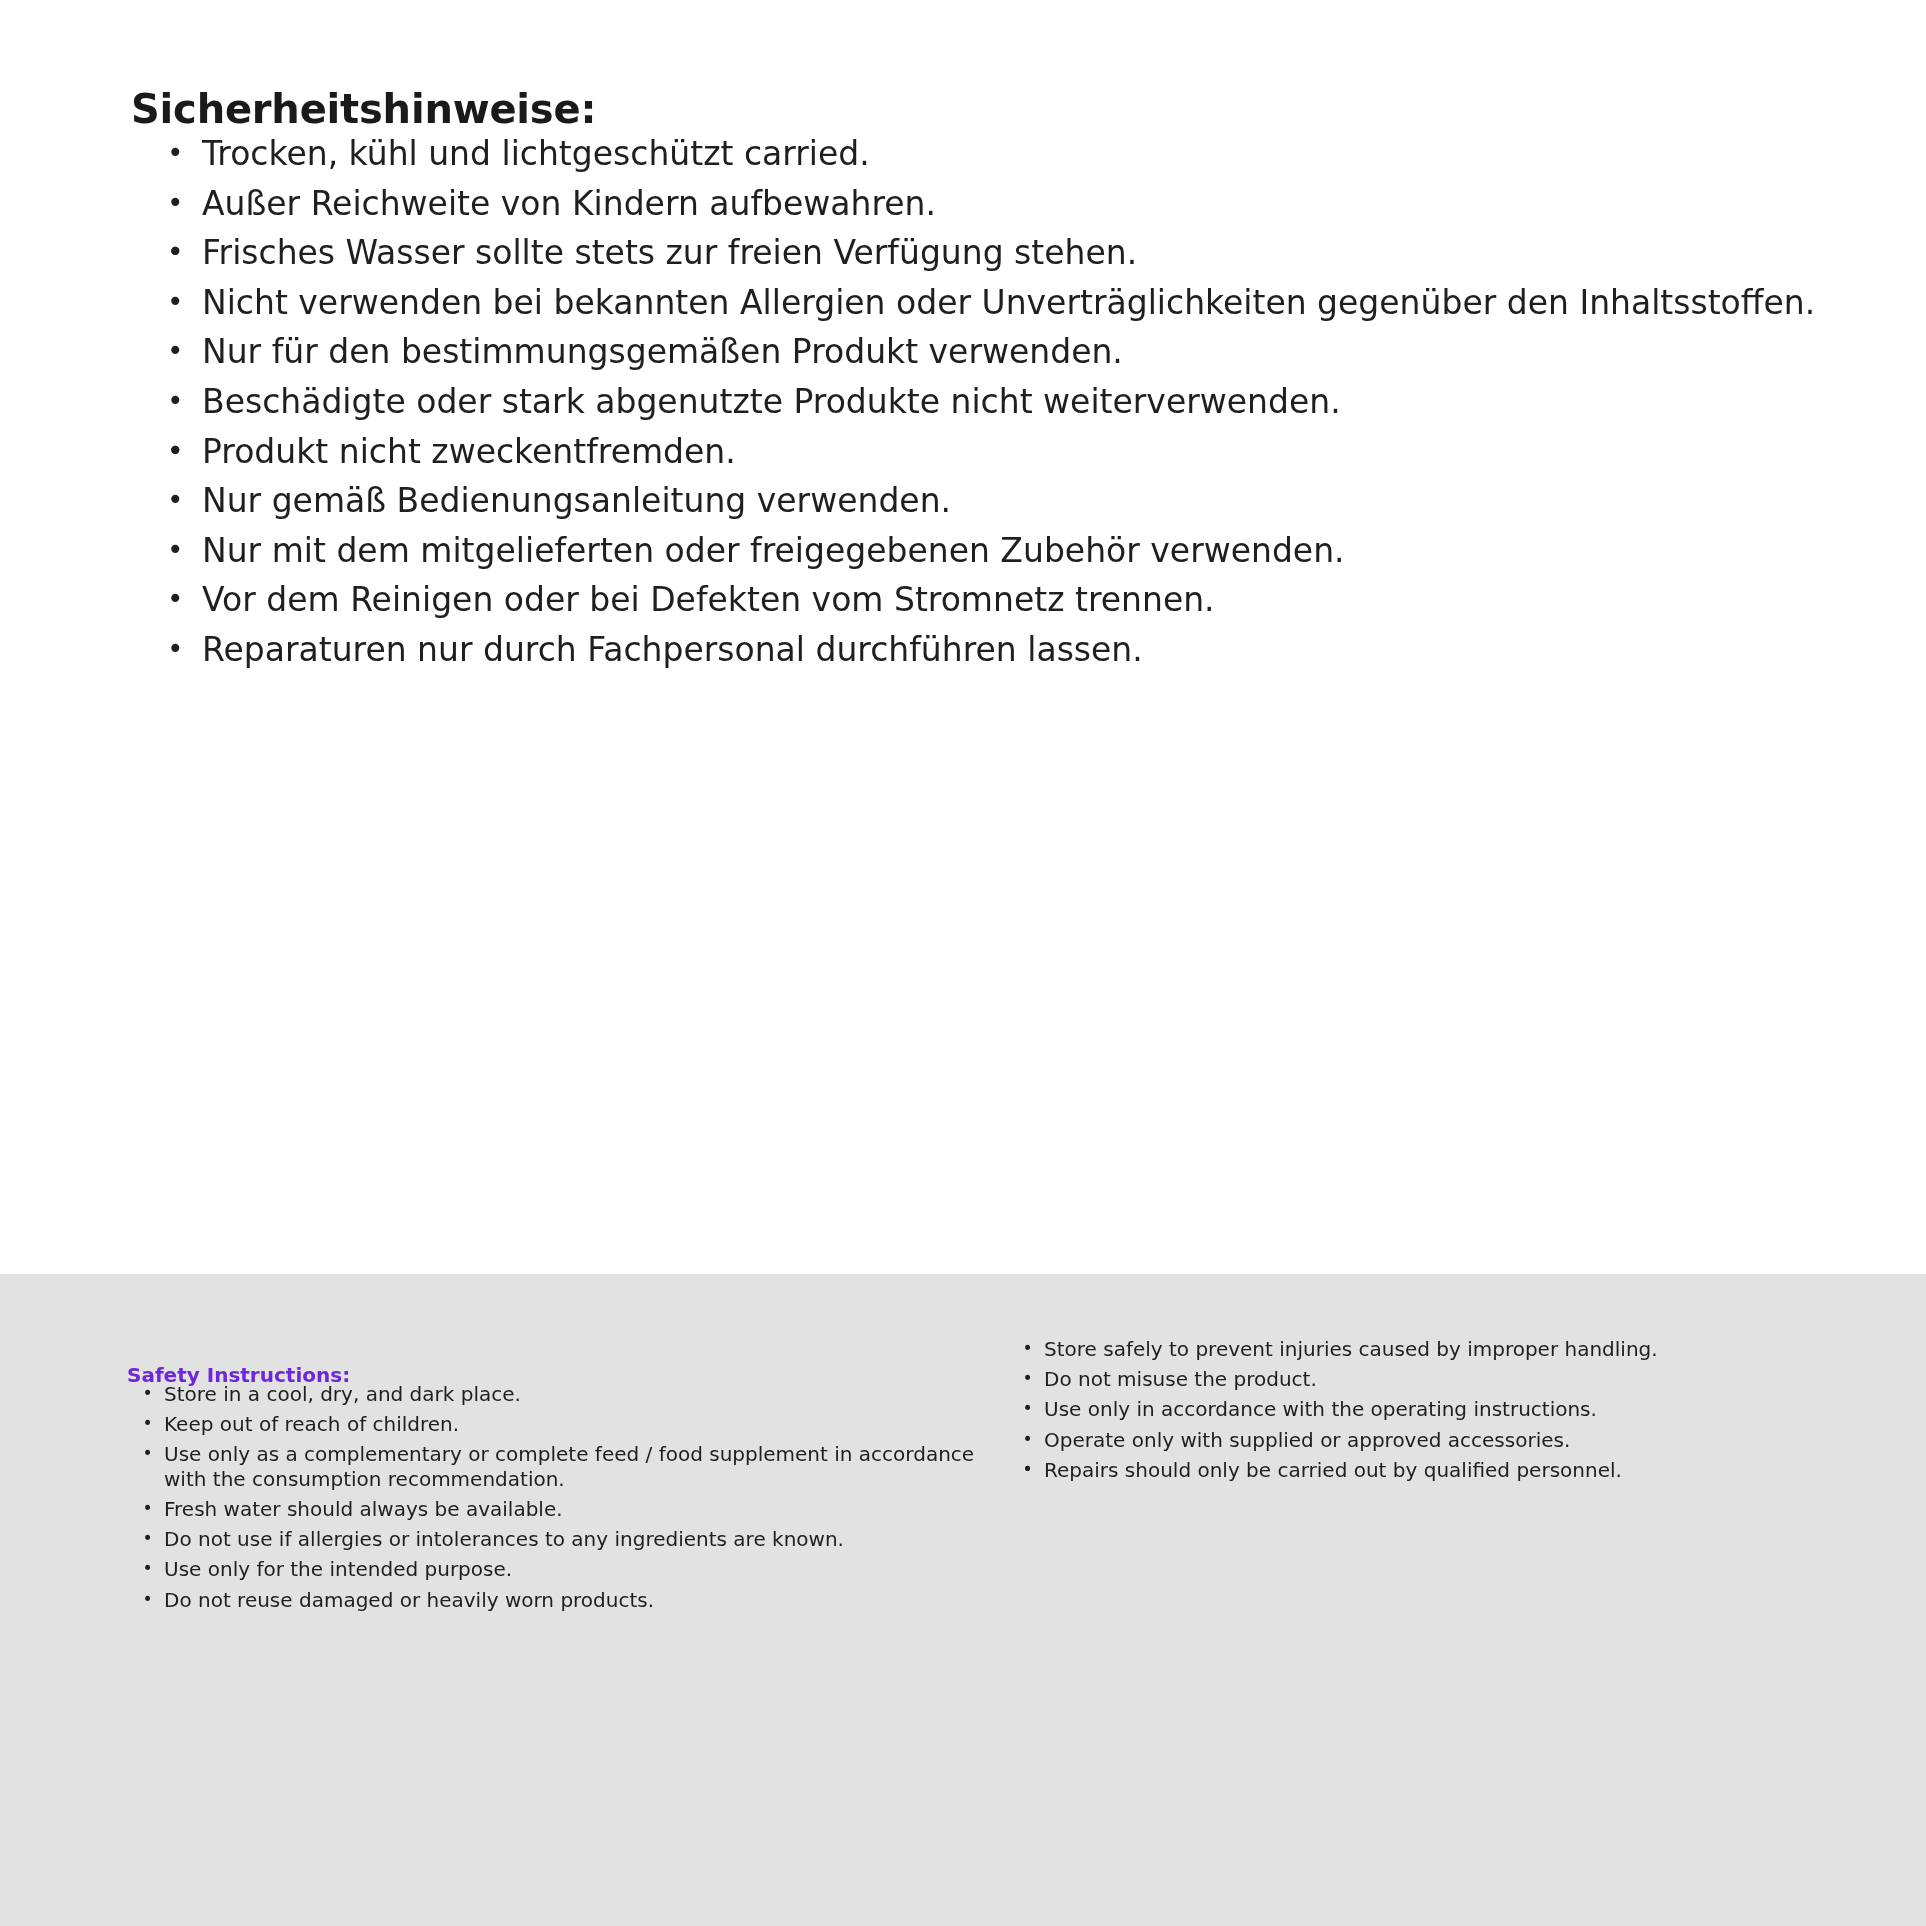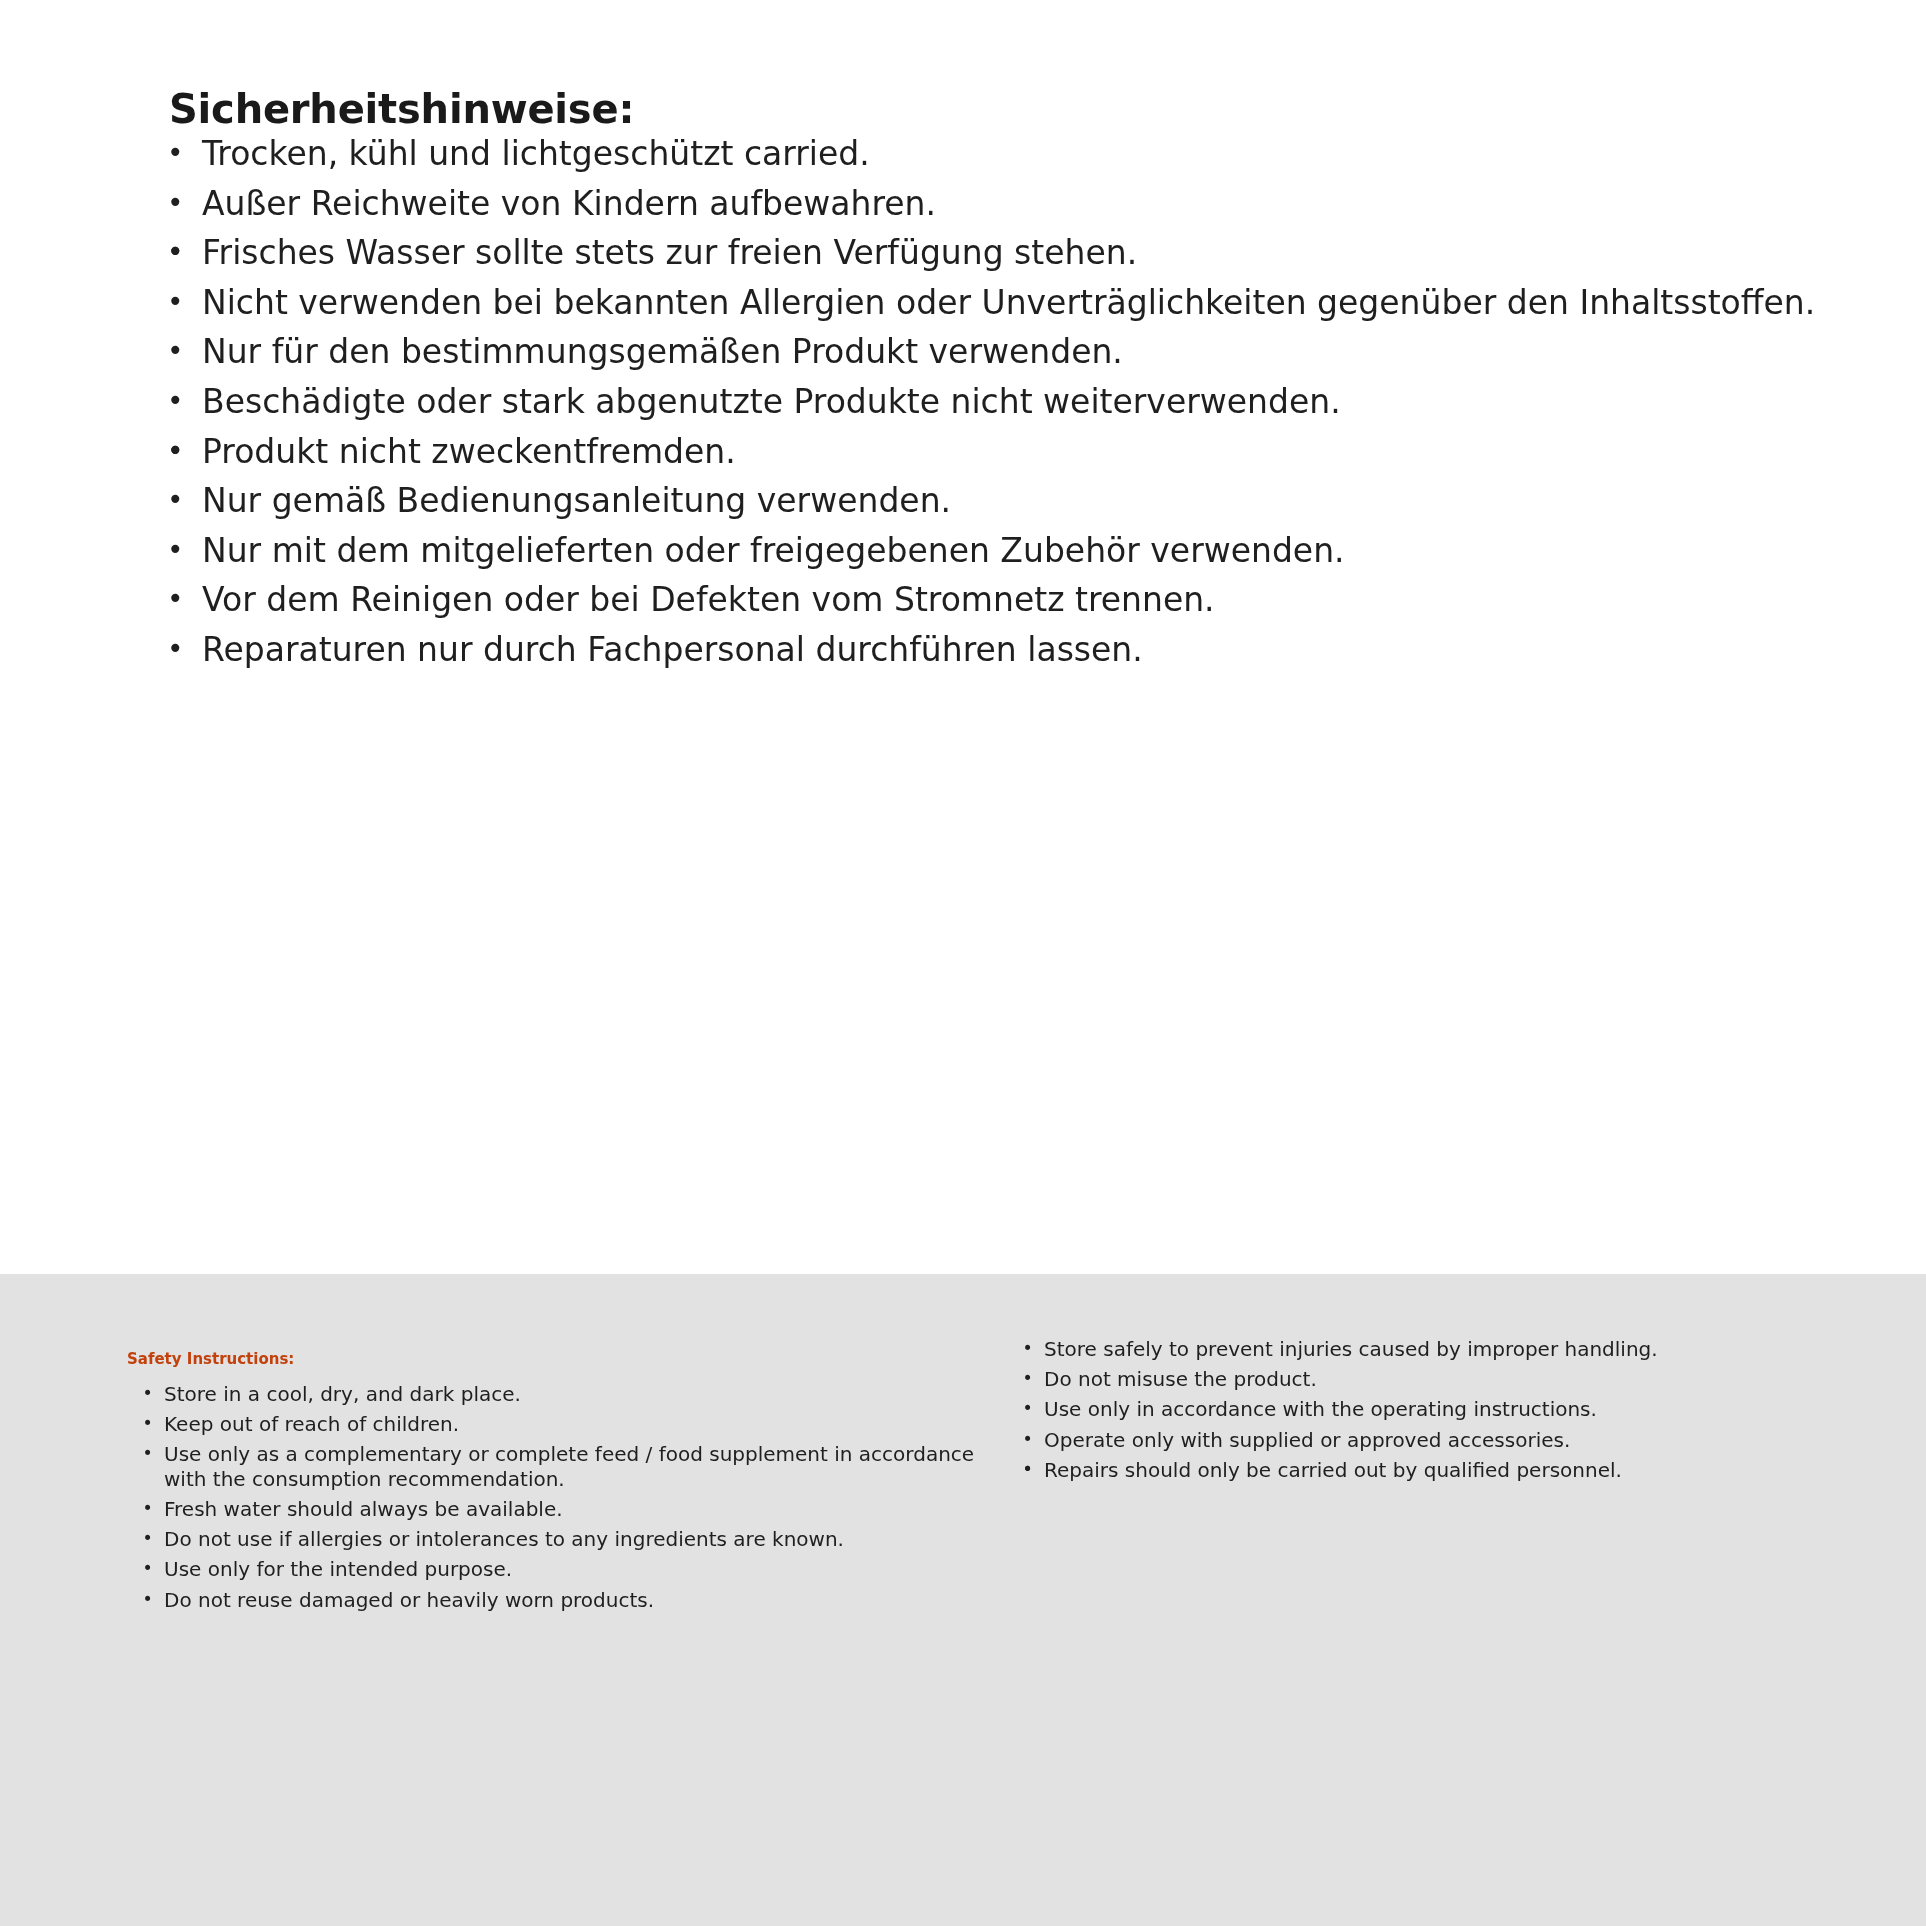--- a/index.html
+++ b/index.html
@@ -30,21 +30,20 @@
     padding: 0;
   }
   .de-title {
     position: absolute;
     left: 131px;
     top: 59px;
     font-size: 40px;
     font-weight: bold;
     color: #1a1a1a;
     letter-spacing: -0.2px;
-    margin-left: 38px;
   }
   .de-list {
     position: absolute;
     left: 162px;
     top: 135px;
     width: 1669px;
     margin: 0;
     padding: 0;
     list-style: none;
   }
@@ -70,24 +69,24 @@
     position: absolute;
     left: 0;
     top: 1274px;
     width: 1926px;
     height: 652px;
     background: #e2e2e2;
   }
   .en-title {
     position: absolute;
     left: 127px;
-    top: 64px;
-    font-size: 15px;
+    top: 72px;
+    font-size: 20px;
     font-weight: bold;
-    color: #c2410c;
+    color: #6d28d9;
   }
   .en-col {
     position: absolute;
     width: 854px;
     margin: 0;
     padding: 0;
     list-style: none;
   }
   .en-col.left { left: 140px; top: 108px; width: 860px; }
   .en-col.right { left: 1020px; top: 63px; width: 835px; }

